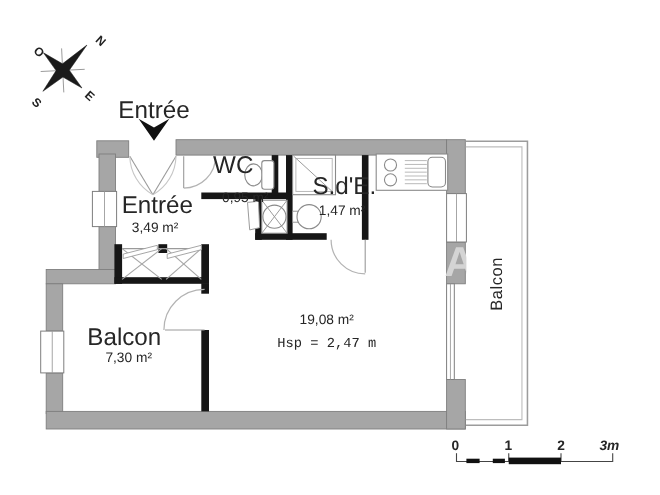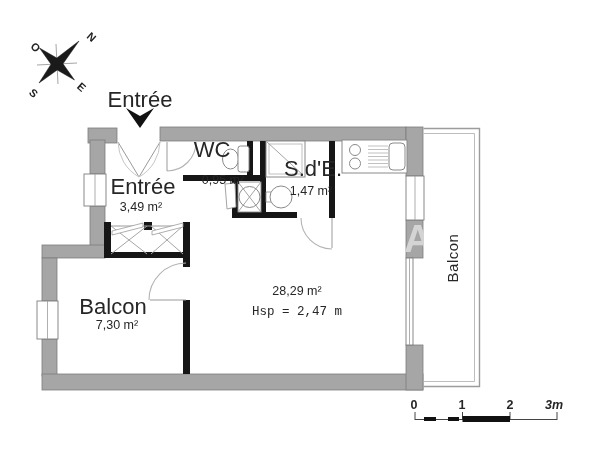--- a/index.html
+++ b/index.html
@@ -160,21 +160,21 @@
 
   <div class="lbl t-room" style="left:212px;top:150px;">WC</div>
   <div class="lbl t-area" style="left:223px;top:169px;margin-top:11px;">0,95 m²</div>
 
   <div class="lbl t-room" style="left:313px;top:169px;">S.d'E.</div>
   <div class="lbl t-area" style="left:311px;top:191px;">1,47 m²</div>
 
   <div class="lbl t-room" style="left:143px;top:187px;">Entrée</div>
   <div class="lbl t-area" style="left:141px;top:207px;">3,49 m²</div>
 
-  <div class="lbl t-area" style="left:297px;top:291px;">28,29 m²</div>
+  <div class="lbl t-area" style="left:297px;top:291px;">19,08 m²</div>
   <div class="lbl t-area" style="left:297px;top:312px;font-family:Liberation Mono, monospace;">Hsp = 2,47 m</div>
 
   <div class="lbl t-room" style="left:113px;top:307px;">Balcon</div>
   <div class="lbl t-area" style="left:117px;top:325px;">7,30 m²</div>
 
   <div class="lbl rot t-balcon" style="left:452px;top:258px;">Balcon</div>
 
   <div class="lbl t-scale" style="left:414px;top:405px;">0</div>
   <div class="lbl t-scale" style="left:462px;top:405px;">1</div>
   <div class="lbl t-scale" style="left:510px;top:405px;">2</div>

